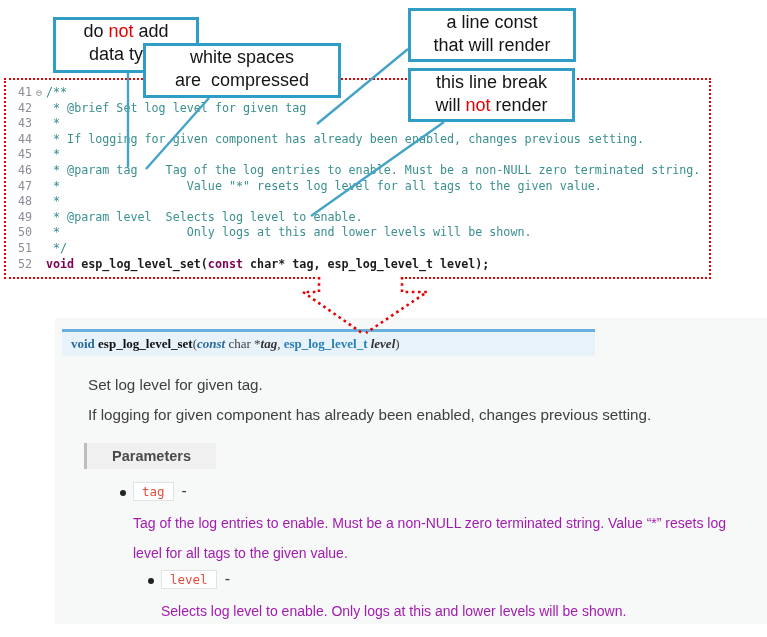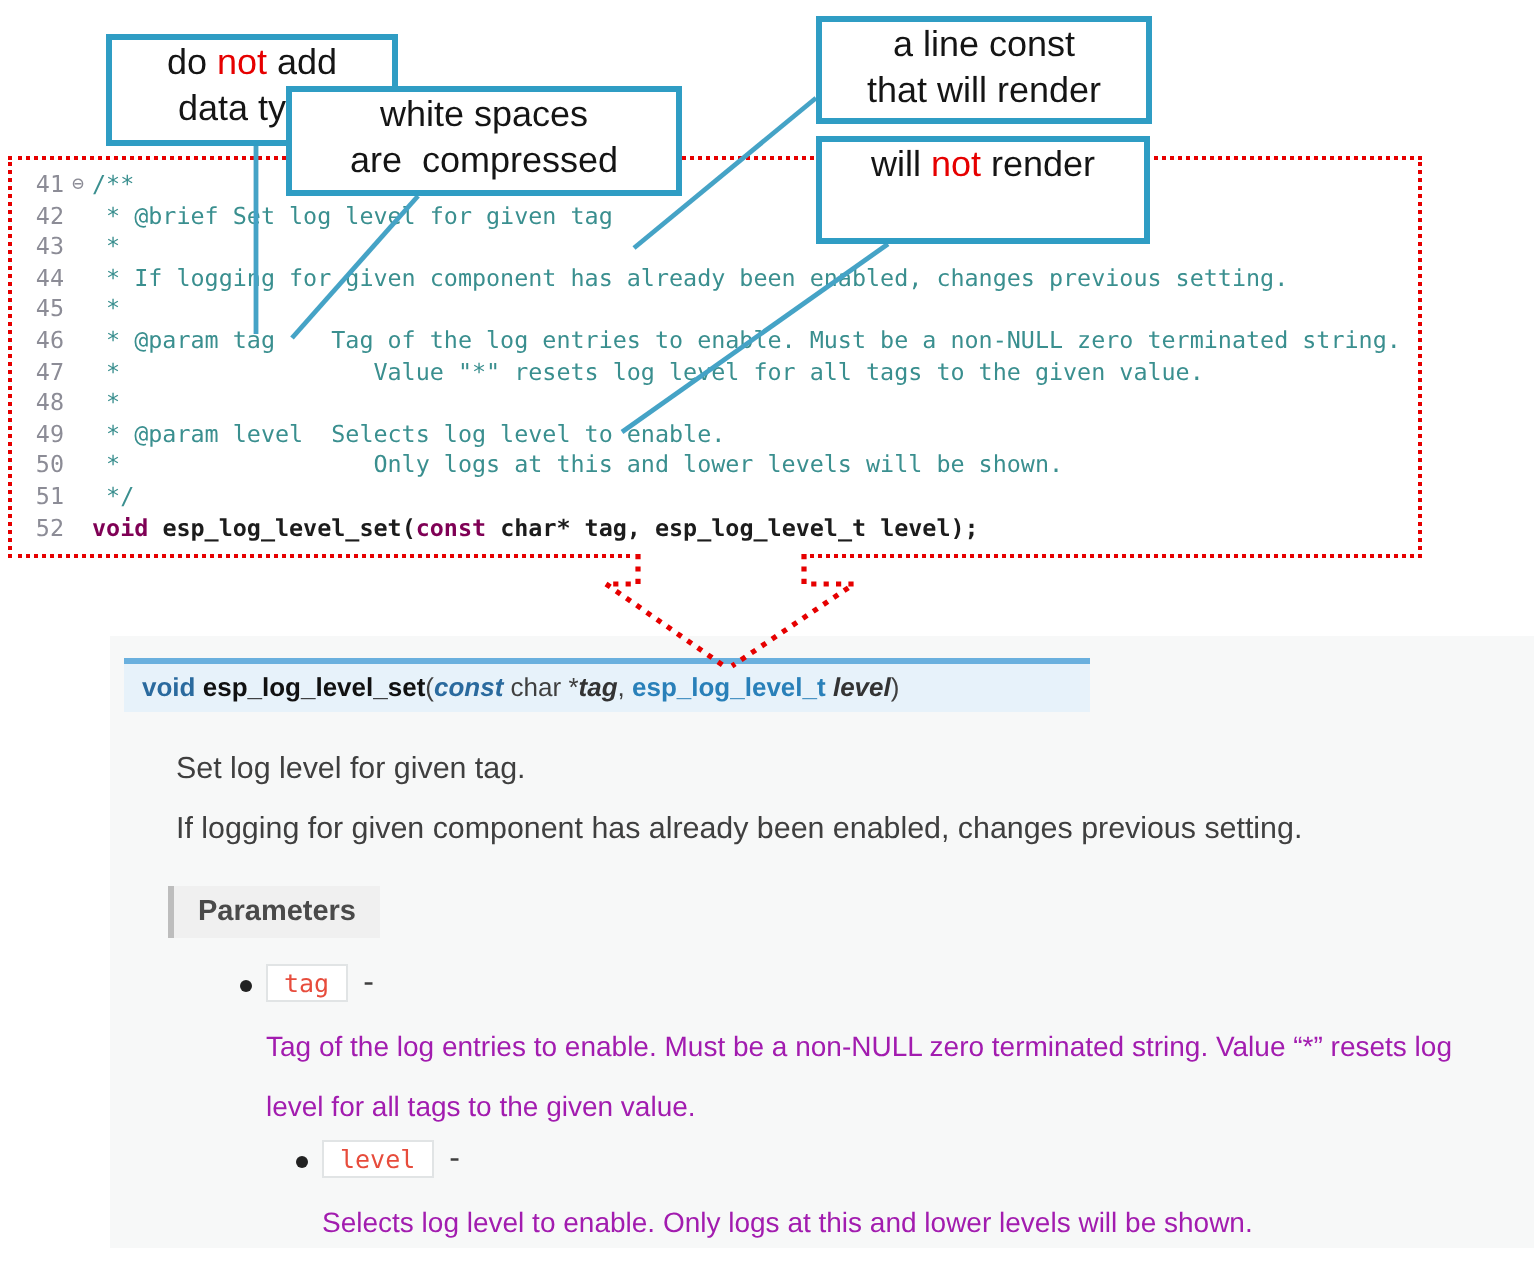--- a/index.html
+++ b/index.html
@@ -30,34 +30,34 @@
   .callout .cline{white-space:pre;}
   .callout .red{color:var(--red);}
   #callout-1{left:53px;top:17px;width:146px;height:56px;}
   #callout-2{left:143px;top:43px;width:198px;height:55px;}
   #callout-3{left:408px;top:8px;width:168px;height:54px;}
   #callout-4{left:408px;top:68px;width:167px;height:54px;}
 
   
   .docs{position:absolute;left:55px;top:318px;width:712px;height:306px;
         background:var(--docs-bg);z-index:1;color:#3f3f3f;}
-  .sig{position:absolute;left:7px;top:11px;width:483px;height:27px;box-sizing:border-box;
+  .sig{position:absolute;left:7px;top:11px;width:533px;height:27px;box-sizing:border-box;
        background:var(--sig-bg);border-top:3px solid var(--sig-border);
-       padding:4px 0 0 9px;font-family:Liberation Sans, sans-serif;font-size:13px;}
+       padding:4px 0 0 9px;font-family:Liberation Serif, serif;font-size:13px;}
   .sp-kw{color:#2a6a9e;font-weight:bold;}
   .sp-kwi{color:#2a6a9e;font-weight:bold;font-style:italic;}
   .sp-fn{color:#111;font-weight:bold;}
   .sp-type{color:#2980b9;font-weight:bold;}
   .sp-arg{color:#333;font-weight:bold;font-style:italic;}
   .sp-pln{color:#404040;}
   .docs p{position:absolute;margin:0;font-size:15.2px;}
   .brief{left:33px;top:58px;}
   .details{left:33px;top:88px;}
   .params-label{position:absolute;left:29px;top:125px;background:#f0f0f0;
-                border-left:3px solid #bdbdbd;padding:5px 12px;font-weight:bold;
+                border-left:3px solid #bdbdbd;padding:5px 25px;font-weight:bold;
                 font-size:14.5px;color:#4a4a4a;}
   .param-item{position:absolute;left:78px;width:630px;}
   .param-item .dot{position:absolute;left:-13px;top:8px;width:6px;height:6px;
                    border-radius:50%;background:#222;}
   .chip{display:inline-block;font-family:"DejaVu Sans Mono",monospace;font-size:12.5px;
         color:var(--param-red);background:#fff;border:1px solid #e1e4e5;padding:1px 8px;}
   .dash{margin-left:8px;color:#3f3f3f;}
   .desc{margin-top:7px;font-size:14px;line-height:30px;color:#a21caf;width:612px;}
 </style>
 </head>
@@ -155,16 +155,17 @@
     </div>
   <div class="callout" id="callout-2">
       <div class="cline"><span>white spaces</span></div>
       <div class="cline"><span>are  compressed</span></div>
     </div>
   <div class="callout" id="callout-3">
       <div class="cline"><span>a line const</span></div>
       <div class="cline"><span>that will render</span></div>
     </div>
   <div class="callout" id="callout-4">
+      <div class="cline"><span>this line break</span></div>
       <div class="cline"><span>will </span><span class="red">not</span><span> render</span></div>
     </div>
 
 </div>
 
 </body></html>

